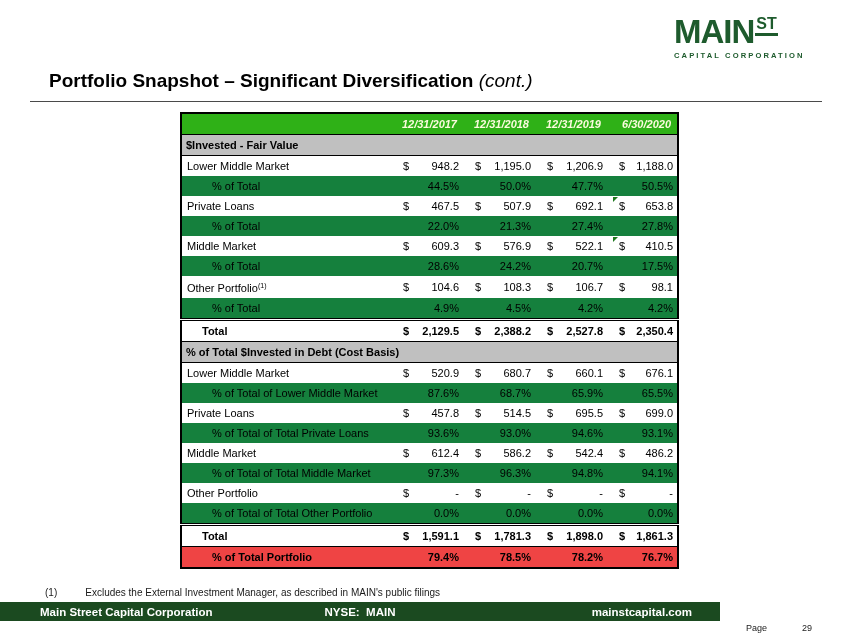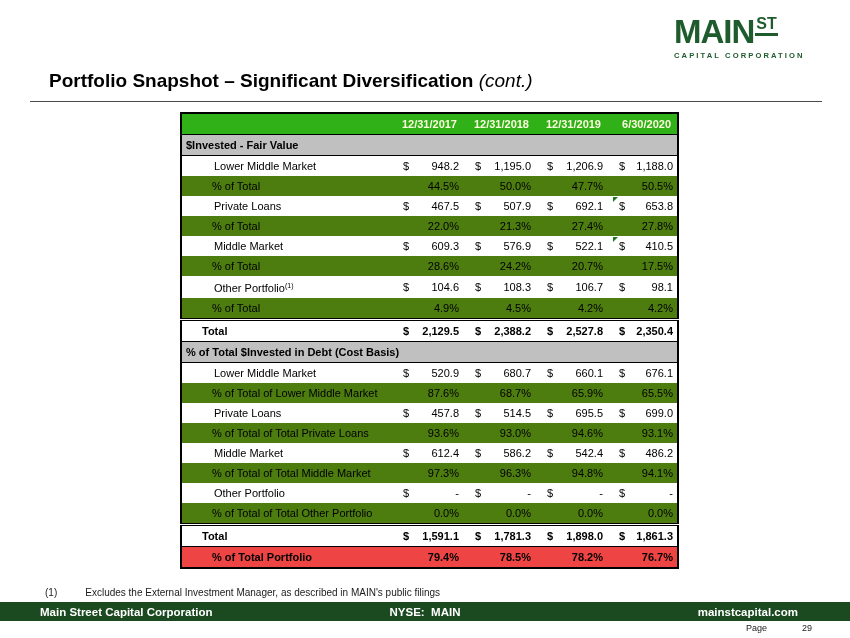--- a/index.html
+++ b/index.html
@@ -24,53 +24,53 @@
   .title { position: absolute; top: 70px; left: 49px; font-size: 19px; font-weight: bold; color: #000; white-space: nowrap; }
   .title em { font-weight: normal; font-style: italic; }
   .title-rule { position: absolute; top: 101px; left: 30px; width: 792px; border-top: 1.5px solid #4a4a4a; }
 
   
   .tbl-wrap { position: absolute; top: 112px; left: 180px; width: 497px; }
   table { width: 100%; border-collapse: collapse; border: 2px solid #000; font-size: 11px; table-layout: fixed; }
   thead th {
     background: #2fb117; color: #fbfbdd; font-weight: bold;
     height: 21px; text-align: right; padding-right: 6px;
-    border-bottom: 1px solid #000; font-size: 11px;
+    border-bottom: 1px solid #000; font-size: 11px; font-style: italic;
   }
   td { height: 20px; line-height: 20px; color: #000; overflow: hidden; white-space: nowrap; }
   tr.section td {
     background: #c0c0c0; font-weight: bold; padding-left: 4px;
     border-top: 1px solid #000; border-bottom: 1px solid #000;
   }
-  tr.dollar td.label { padding-left: 32px; }
-  tr.percent td { background: #4d7c0f; }
+  tr.dollar td.label { padding-left: 5px; }
+  tr.percent td { background: #15803d; }
   tr.percent td.label { padding-left: 30px; }
   tr.total td { font-weight: bold; background: #fff; border-top: 3px double #000; border-bottom: 1.5px solid #000; }
   tr.total td.label { padding-left: 20px; }
   tr.total-percent td { font-weight: bold; background: #ef4444; }
   tr.total-percent td.label { padding-left: 30px; }
   td.num { text-align: right; padding-right: 4px; position: relative; }
   td.num .cur { position: absolute; left: 12px; }
   sup { font-size: 7px; vertical-align: 4px; }
   .flag {
     position: absolute; top: 1px; left: 6px; width: 0; height: 0;
     border-top: 5px solid #1f7a1f; border-right: 5px solid transparent;
   }
 
   
   .footnote { position: absolute; top: 587px; left: 45px; font-size: 10px; color: #1a1a1a; }
   .footnote .fn-text { margin-left: 28px; }
   .footer-bar {
-    position: absolute; top: 602px; left: 0; width: 850px; height: 19px;
+    position: absolute; top: 602px; left: 0; width: 720px; height: 19px;
     background: #1b4a20; color: #ffffff; font-weight: bold; font-size: 11.5px;
     display: flex; align-items: center;
   }
   .footer-bar .f-left { margin-left: 40px; white-space: pre; }
   .footer-bar .f-center { position: absolute; left: 0; right: 0; text-align: center; white-space: pre; }
-  .footer-bar .f-right { margin-left: auto; margin-right: 52px; position: relative; }
+  .footer-bar .f-right { margin-left: auto; margin-right: 28px; position: relative; }
   .page-num { position: absolute; top: 623px; right: 38px; font-size: 9px; color: #222; }
   .page-num span { margin-left: 7px; padding-left: 28px; }
 </style>
 </head>
 <body>
 
 <div class="slide">
 
   <div class="logo">
     <div class="logo-top">

